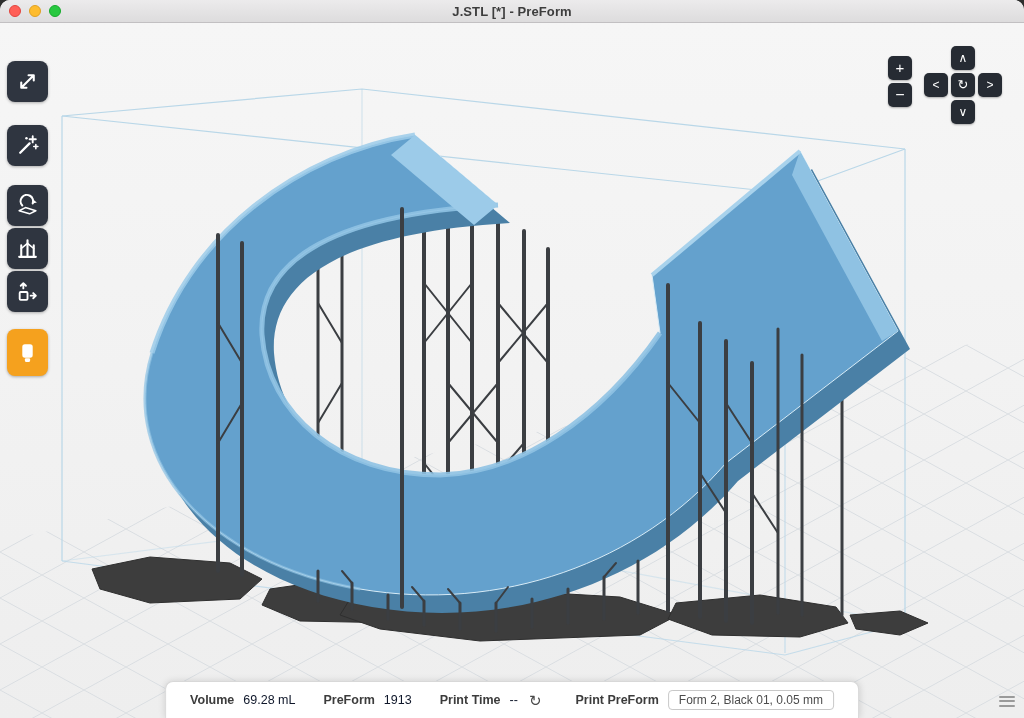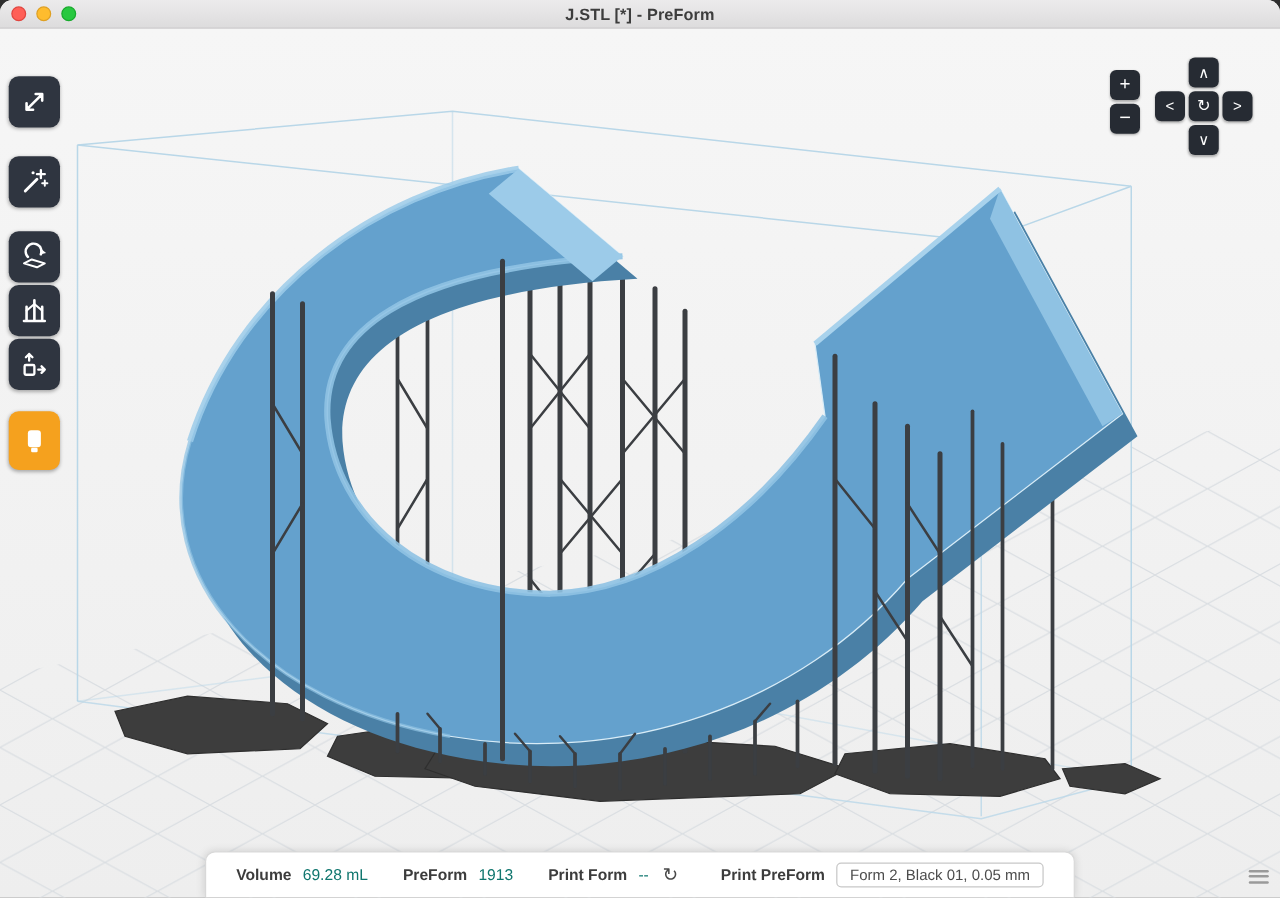--- a/index.html
+++ b/index.html
@@ -54,21 +54,21 @@
 
   
   .bottom-bar{
     position:absolute;left:50%;transform:translateX(-50%);bottom:0;height:36px;
     background:#ffffff;border:1px solid #d8d8d8;border-bottom:none;
     border-radius:8px 8px 0 0;box-shadow:0 0 7px rgba(0,0,0,.13);
     display:flex;align-items:center;gap:28px;padding:0 24px;white-space:nowrap;
   }
   .sb-group{display:flex;align-items:center;}
   .sb-label{font-size:12.5px;font-weight:700;color:#3c3c3c;}
-  .sb-value{font-size:12.5px;color:#0f766e;margin-left:9px;text-align:center;}
+  .sb-value{font-size:12.5px;color:#0f172a;margin-left:9px;text-align:center;}
   .settings-box{
     border:1px solid #c8c8c8;border-radius:4px;padding:2px 10px;font-size:12px;
     color:#4c4c4c;margin-left:9px;background:#fff;cursor:pointer;
   }
   .refresh-btn{background:none;border:none;font-size:15px;color:#4a4a4a;margin-left:5px;cursor:pointer;line-height:1;}
 
   
   .hamburger{position:absolute;right:9px;bottom:9px;width:16px;cursor:pointer;}
   .hb-line{display:block;height:2px;background:#9a9a9a;margin:2.5px 0;border-radius:1px;}
 </style>
@@ -251,21 +251,21 @@
     <div class="bottom-bar">
       <div class="sb-group">
         <span class="sb-label">Volume</span>
         <span class="sb-value">69.28 mL</span>
       </div>
       <div class="sb-group">
         <span class="sb-label">PreForm</span>
         <span class="sb-value">1913</span>
       </div>
       <div class="sb-group">
-        <span class="sb-label">Print Form</span>
+        <span class="sb-label">Print Time</span>
         <span class="sb-value">--</span>
         <button class="refresh-btn">↻</button>
       </div>
       <div class="sb-group">
         <span class="sb-label">Print PreForm</span>
         <span class="settings-box">Form 2, Black 01, 0.05 mm</span>
       </div>
     </div>
 
     <div class="hamburger">

